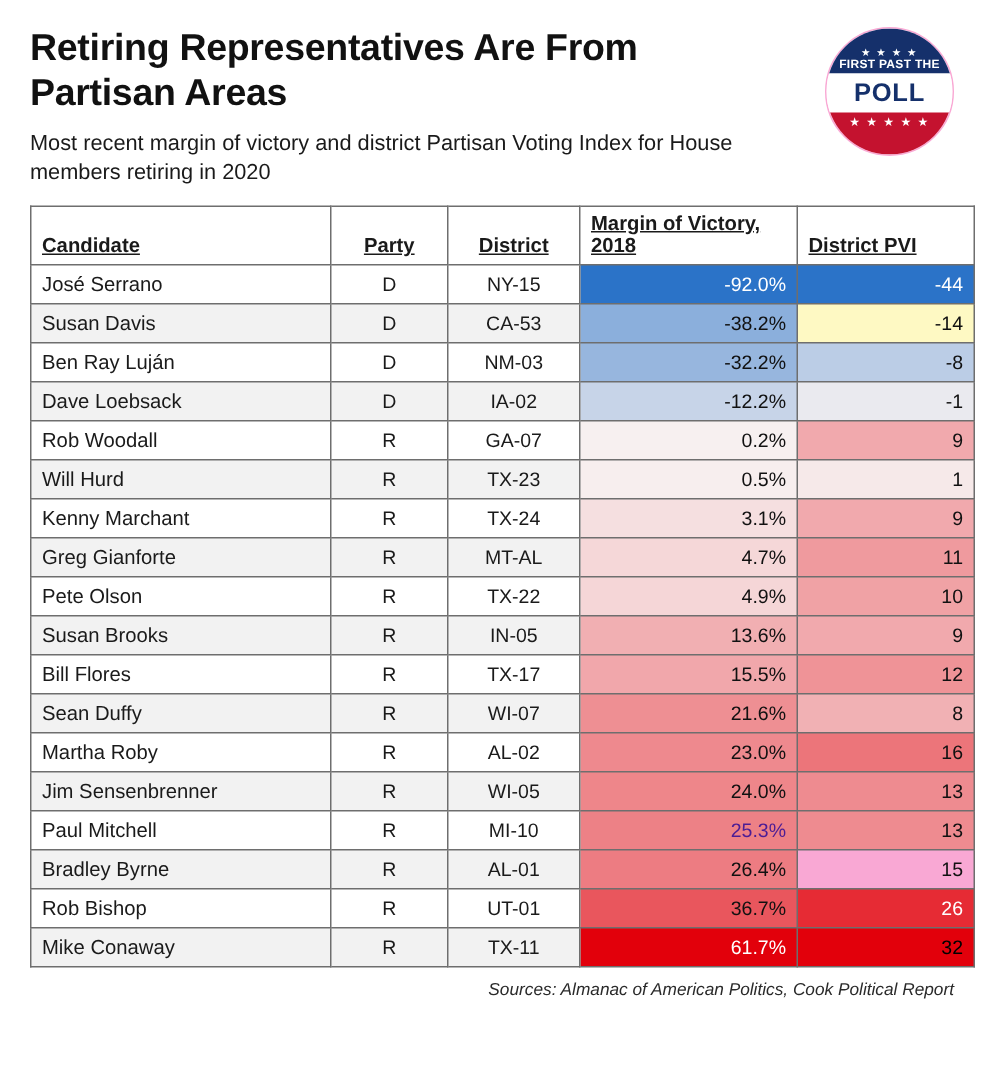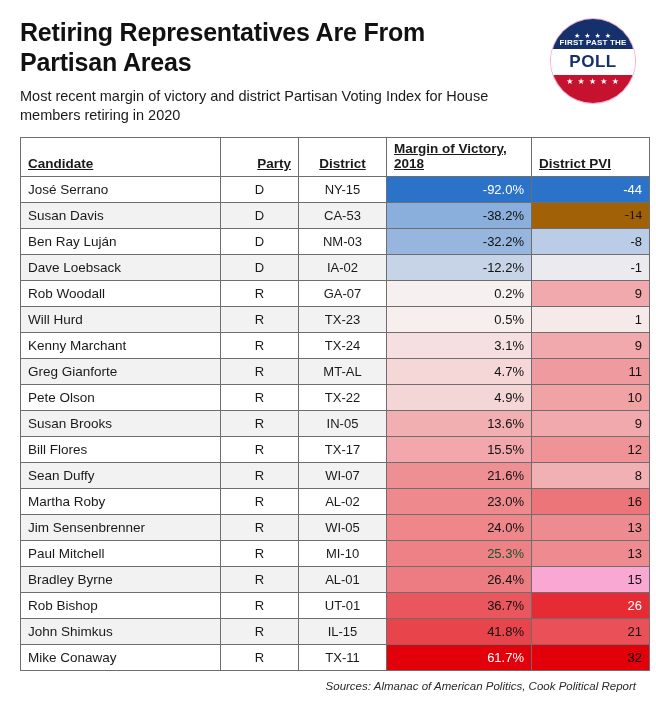--- a/index.html
+++ b/index.html
@@ -128,21 +128,21 @@
   thead th {
     background: #ffffff;
     font-weight: bold;
     font-size: 13.5px;
     vertical-align: bottom;
     padding: 3px 7px 4px 7px;
     line-height: 1.15;
     text-decoration: underline;
   }
   th.c-cand { text-align: left; width: 200px; }
-  th.c-party { text-align: right; width: 78px; }
+  th.c-party { text-align: center; width: 78px; }
   th.c-dist { text-align: center; width: 88px; }
   th.c-mov { text-align: left; width: 145px; }
   th.c-pvi { text-align: left; width: 118px; }
 
   td.cand {
     text-align: left;
     padding: 0 7px;
     font-size: 13.5px;
   }
   td.party { text-align: center; font-size: 13px; }
@@ -208,21 +208,21 @@
           <td class="party">D</td>
           <td class="dist">NY-15</td>
           <td class="mov" style="background: rgb(43, 115, 200); color: rgb(255, 255, 255);">-92.0%</td>
           <td class="pvi" style="background: rgb(43, 115, 200); color: rgb(255, 255, 255);">-44</td>
         </tr>
         <tr>
           <td class="cand">Susan Davis</td>
           <td class="party">D</td>
           <td class="dist">CA-53</td>
           <td class="mov" style="background: rgb(139, 175, 220); color: rgb(17, 17, 17);">-38.2%</td>
-          <td class="pvi" style="background: #a16207; color: rgb(17, 17, 17); font-family: Liberation Serif, serif;">-14</td>
+          <td class="pvi" style="background: #fef9c3; color: rgb(17, 17, 17);">-14</td>
         </tr>
         <tr>
           <td class="cand">Ben Ray Luján</td>
           <td class="party">D</td>
           <td class="dist">NM-03</td>
           <td class="mov" style="background: rgb(151, 182, 222); color: rgb(17, 17, 17);">-32.2%</td>
           <td class="pvi" style="background: rgb(187, 205, 230); color: rgb(17, 17, 17);">-8</td>
         </tr>
         <tr>
           <td class="cand">Dave Loebsack</td>
@@ -298,45 +298,38 @@
           <td class="cand">Jim Sensenbrenner</td>
           <td class="party">R</td>
           <td class="dist">WI-05</td>
           <td class="mov" style="background: rgb(238, 134, 138); color: rgb(17, 17, 17);">24.0%</td>
           <td class="pvi" style="background: rgb(238, 139, 144); color: rgb(17, 17, 17);">13</td>
         </tr>
         <tr>
           <td class="cand">Paul Mitchell</td>
           <td class="party">R</td>
           <td class="dist">MI-10</td>
-          <td class="mov" style="background: rgb(237, 129, 134); color: #14532d;">25.3%</td>
+          <td class="mov" style="background: rgb(237, 129, 134); color: #4c1d95;">25.3%</td>
           <td class="pvi" style="background: rgb(238, 139, 144); color: rgb(17, 17, 17);">13</td>
         </tr>
         <tr>
           <td class="cand">Bradley Byrne</td>
           <td class="party">R</td>
           <td class="dist">AL-01</td>
           <td class="mov" style="background: rgb(237, 124, 130); color: rgb(17, 17, 17);">26.4%</td>
           <td class="pvi" style="background: #f9a8d4; color: rgb(17, 17, 17); margin-top: 17px;">15</td>
         </tr>
         <tr>
           <td class="cand">Rob Bishop</td>
           <td class="party">R</td>
           <td class="dist">UT-01</td>
           <td class="mov" style="background: rgb(233, 86, 93); color: rgb(17, 17, 17);">36.7%</td>
           <td class="pvi" style="background: rgb(230, 43, 52); color: rgb(255, 255, 255);">26</td>
         </tr>
         <tr>
-          <td class="cand">John Shimkus</td>
-          <td class="party">R</td>
-          <td class="dist">IL-15</td>
-          <td class="mov" style="background: rgb(232, 68, 76); color: rgb(17, 17, 17);">41.8%</td>
-          <td class="pvi" style="background: rgb(233, 80, 87); color: rgb(17, 17, 17);">21</td>
-        </tr>
-        <tr>
           <td class="cand">Mike Conaway</td>
           <td class="party">R</td>
           <td class="dist">TX-11</td>
           <td class="mov" style="background: rgb(226, 0, 11); color: rgb(255, 255, 255);">61.7%</td>
           <td class="pvi" style="background: rgb(226, 0, 11); color: #000000;">32</td>
         </tr>
       </tbody>
   </table>
 
   <div class="source">Sources: Almanac of American Politics, Cook Political Report</div>

